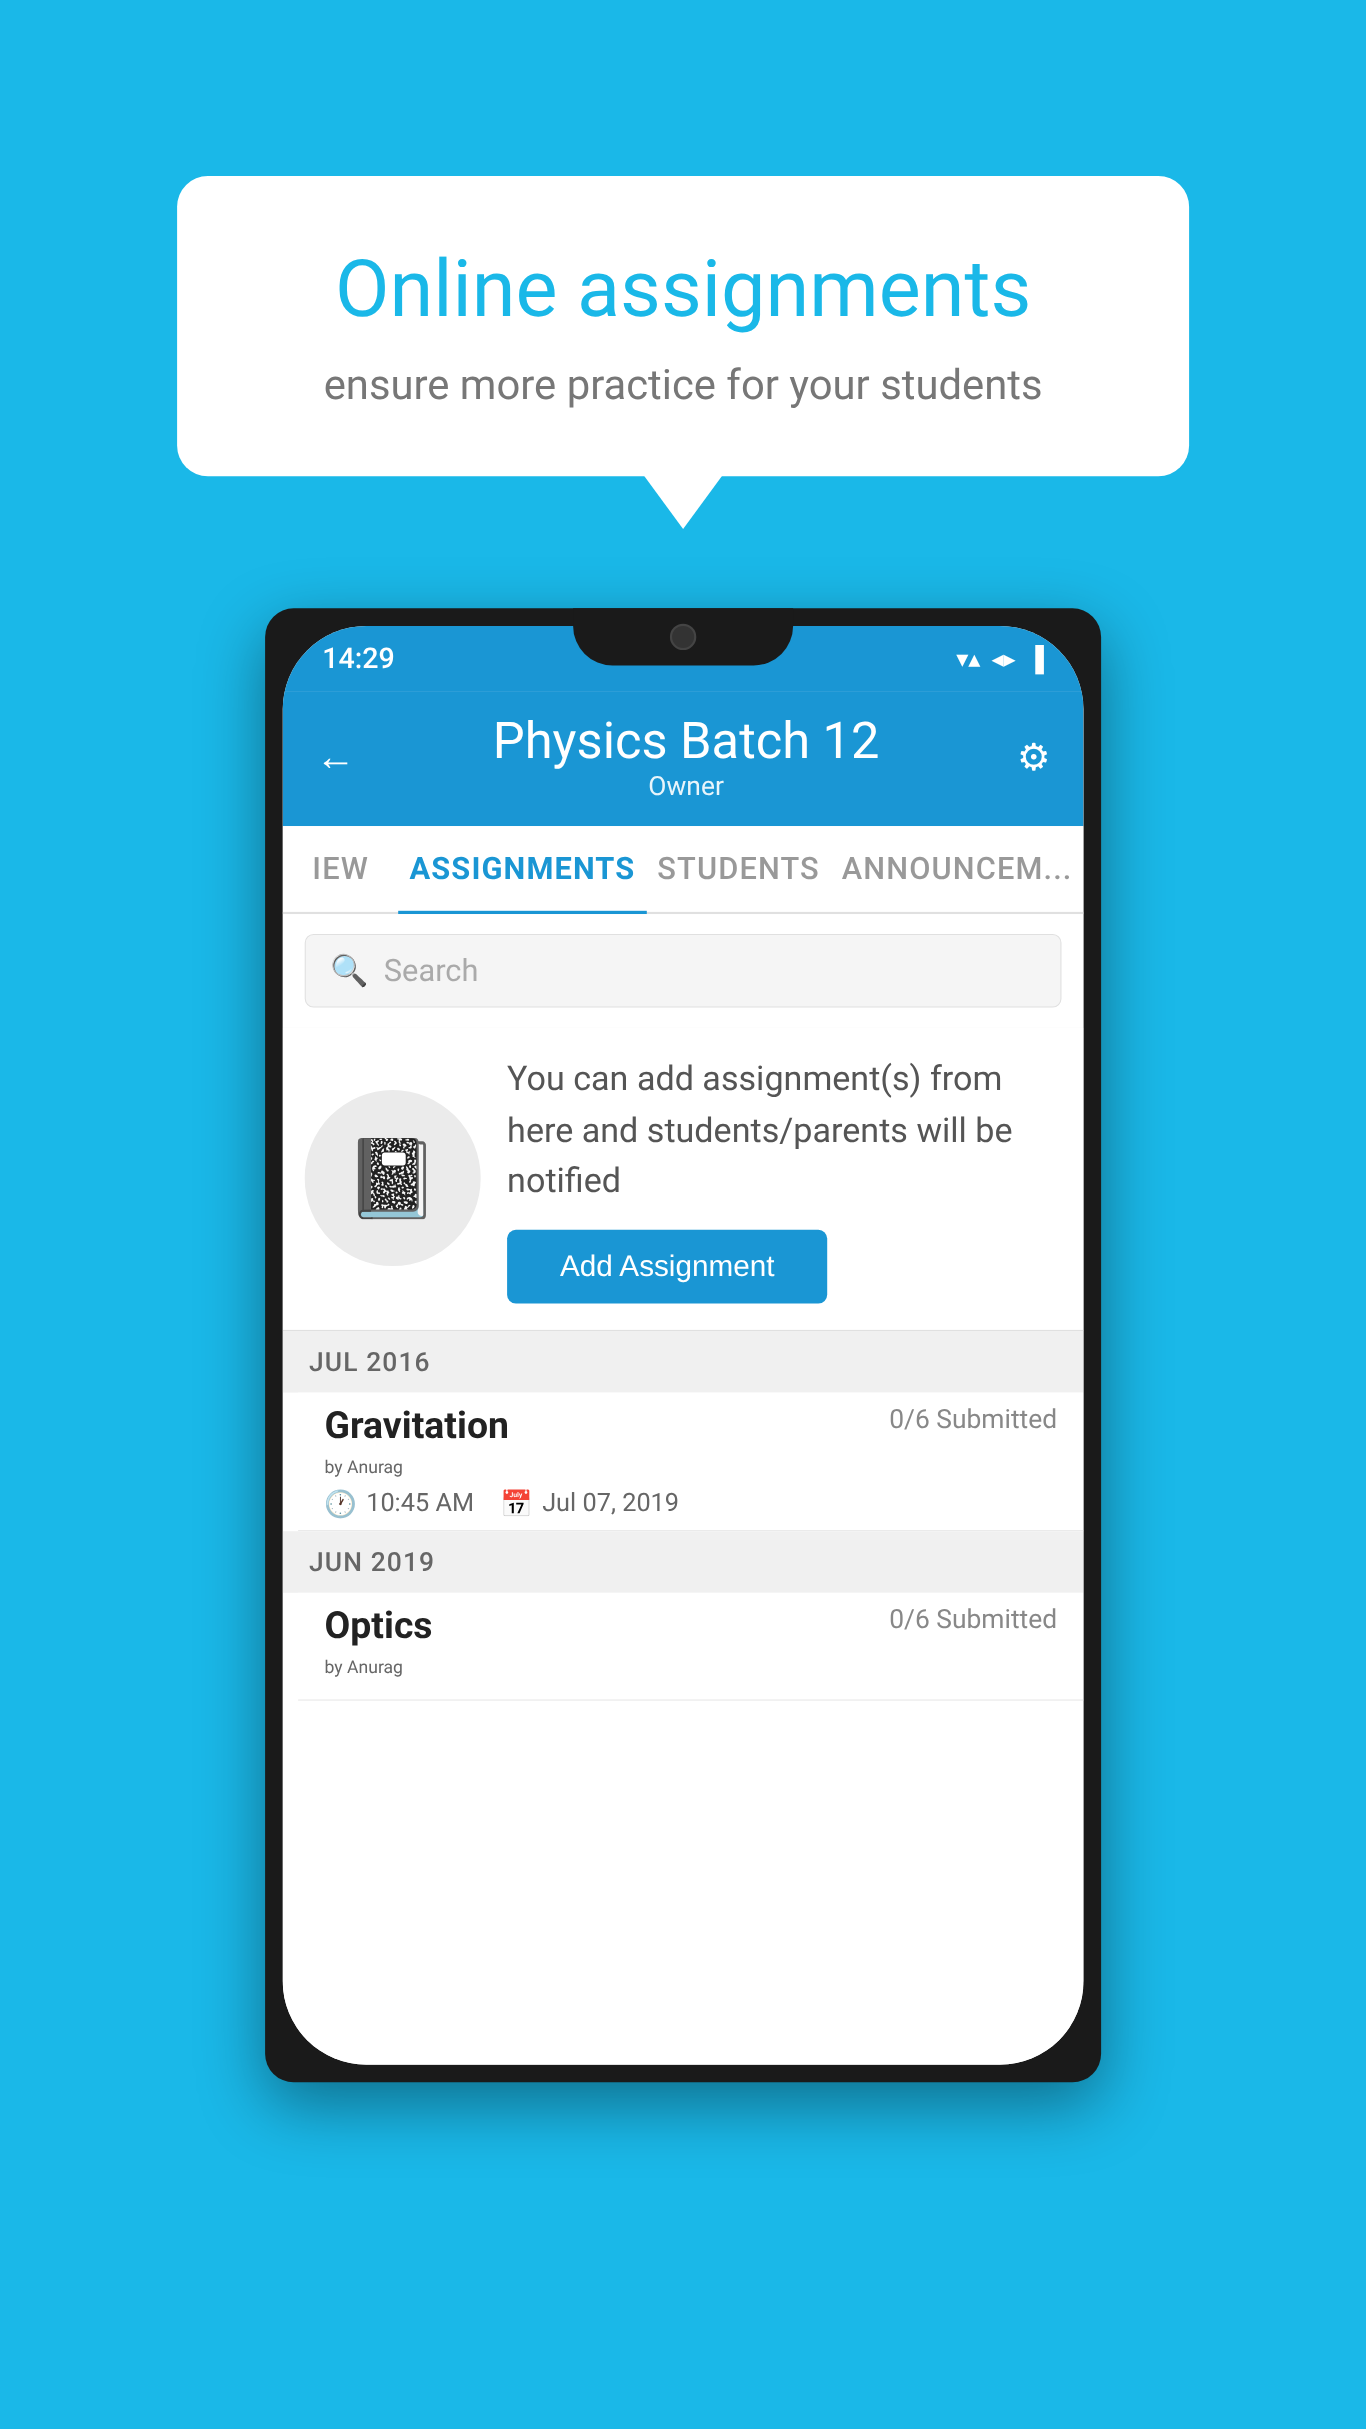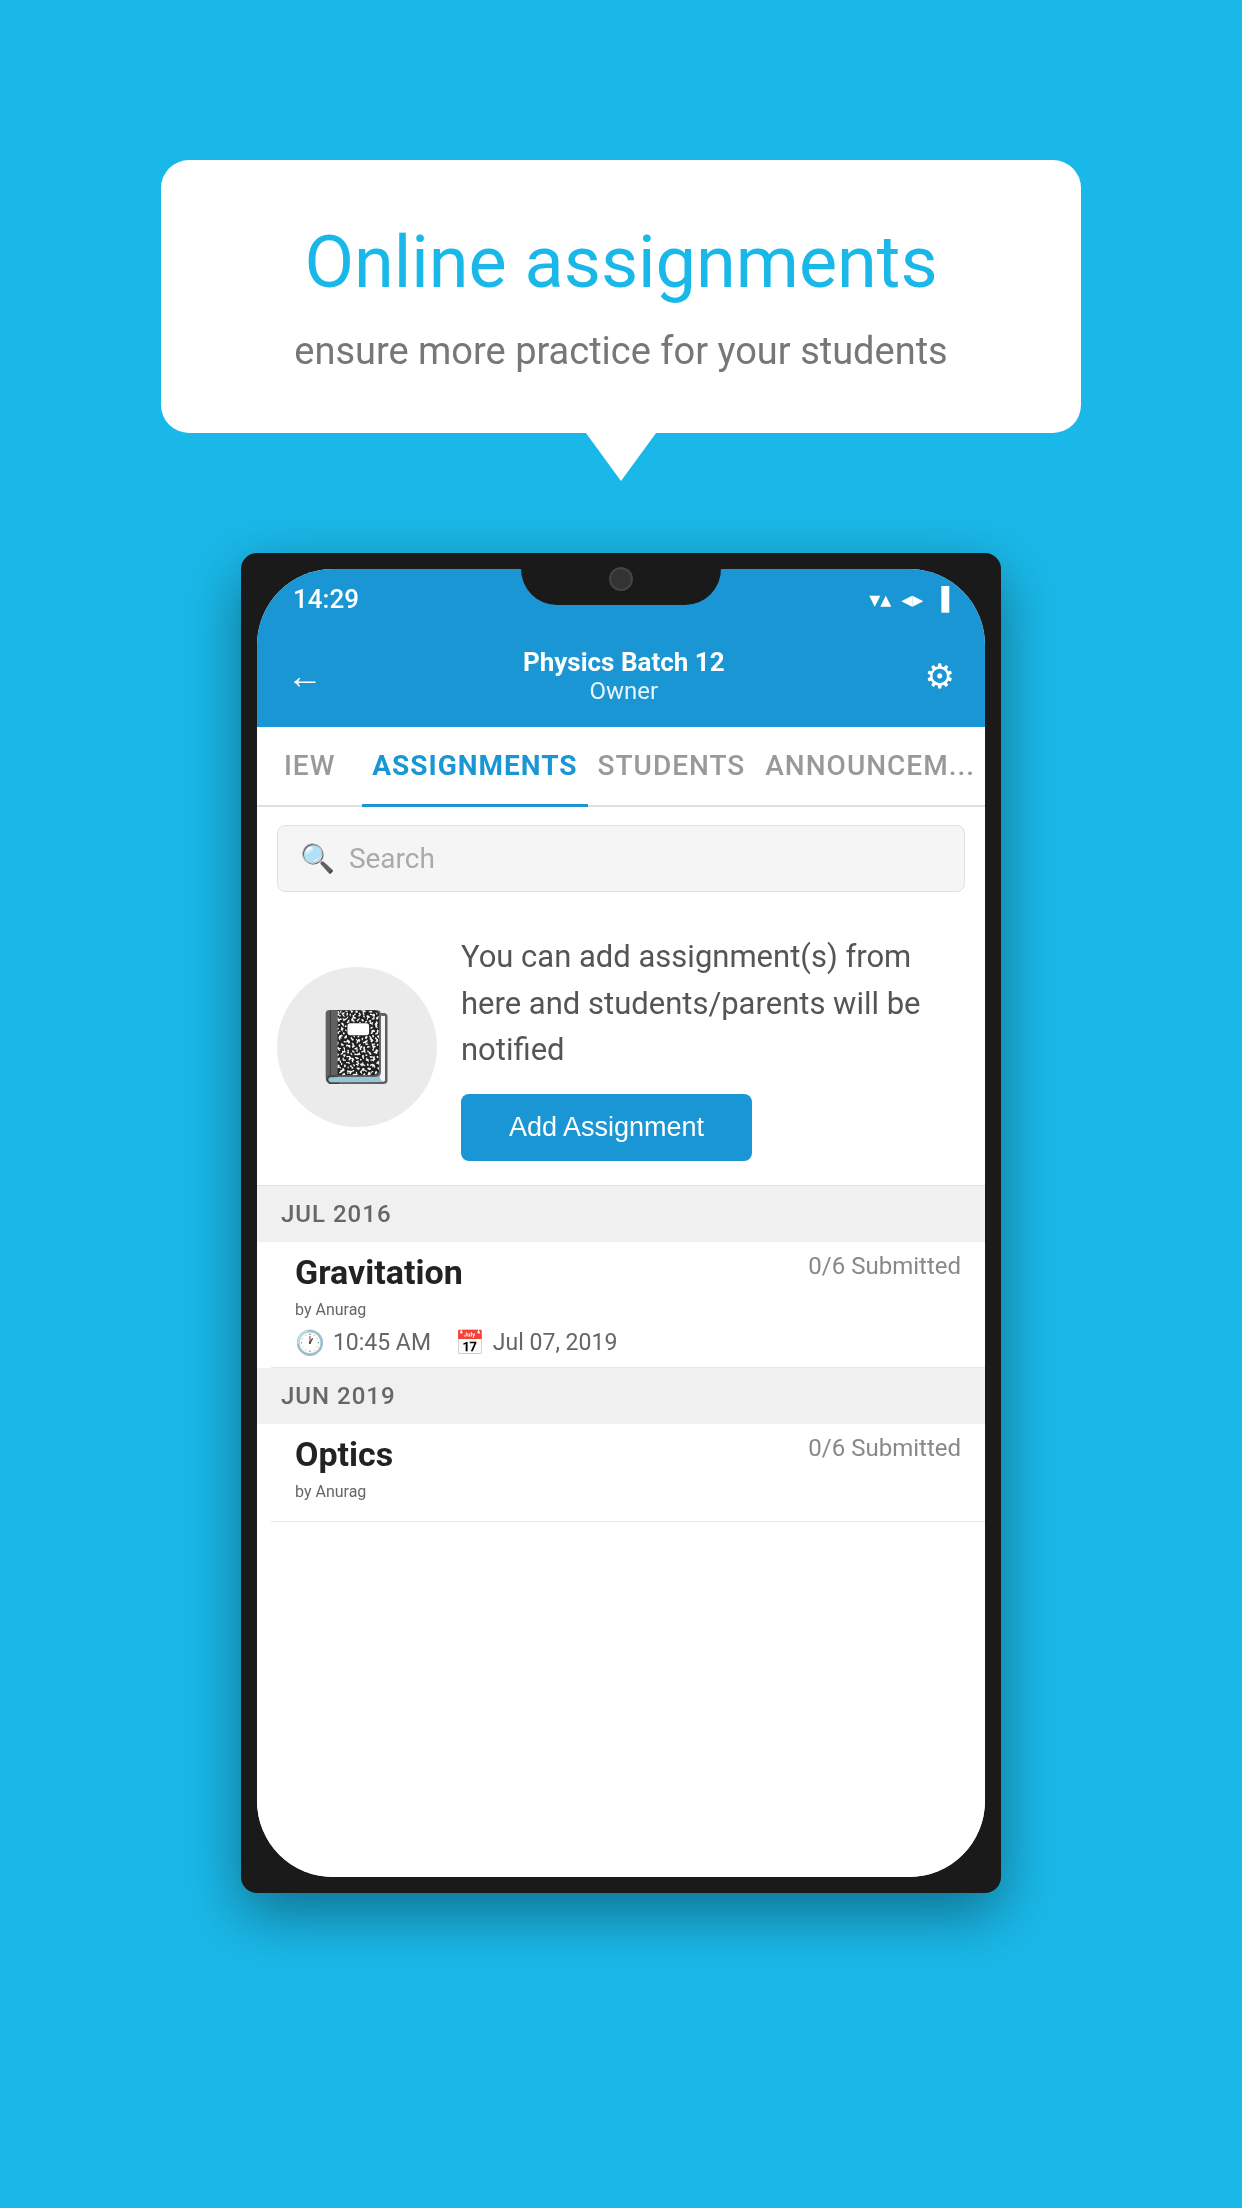--- a/index.html
+++ b/index.html
@@ -64,21 +64,21 @@
       margin-top: 120px;
       position: relative;
       width: 760px;
       height: 1340px;
     }
 
     .phone-outer {
       width: 100%;
       height: 100%;
       background: #1a1a1a;
-      border-radius: 16px;
+      border-radius: 26px;
       padding: 16px;
       position: relative;
       box-shadow: 0 20px 60px rgba(0,0,0,0.4);
     }
 
     
     .phone-notch {
       position: absolute;
       top: 0;
       left: 50%;
@@ -154,22 +154,22 @@
       font-size: 36px;
       cursor: pointer;
     }
 
     .header-center {
       text-align: center;
     }
 
     .header-title {
       color: white;
-      font-size: 26px;
-      font-weight: 700;
+      font-size: 46px;
+      font-weight: 400;
     }
 
     .header-subtitle {
       color: rgba(255,255,255,0.9);
       font-size: 24px;
       font-weight: 400;
     }
 
     .header-gear {
       color: white;

